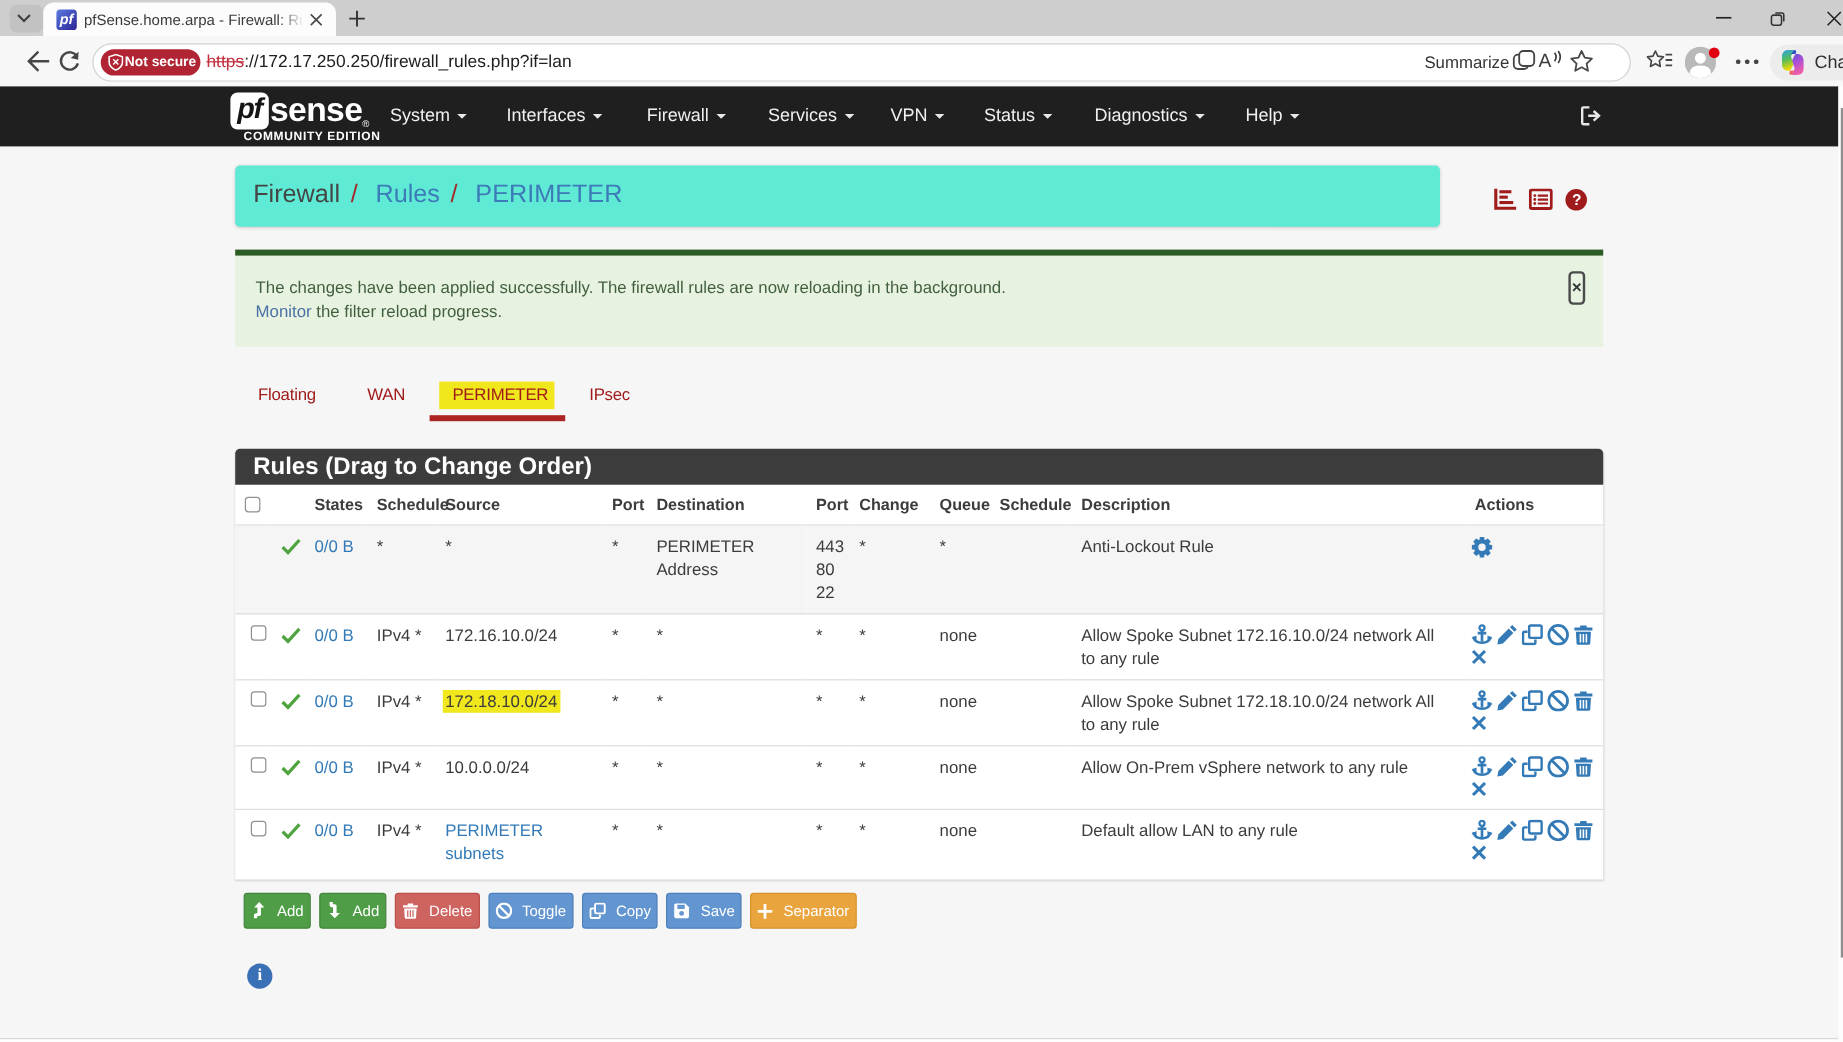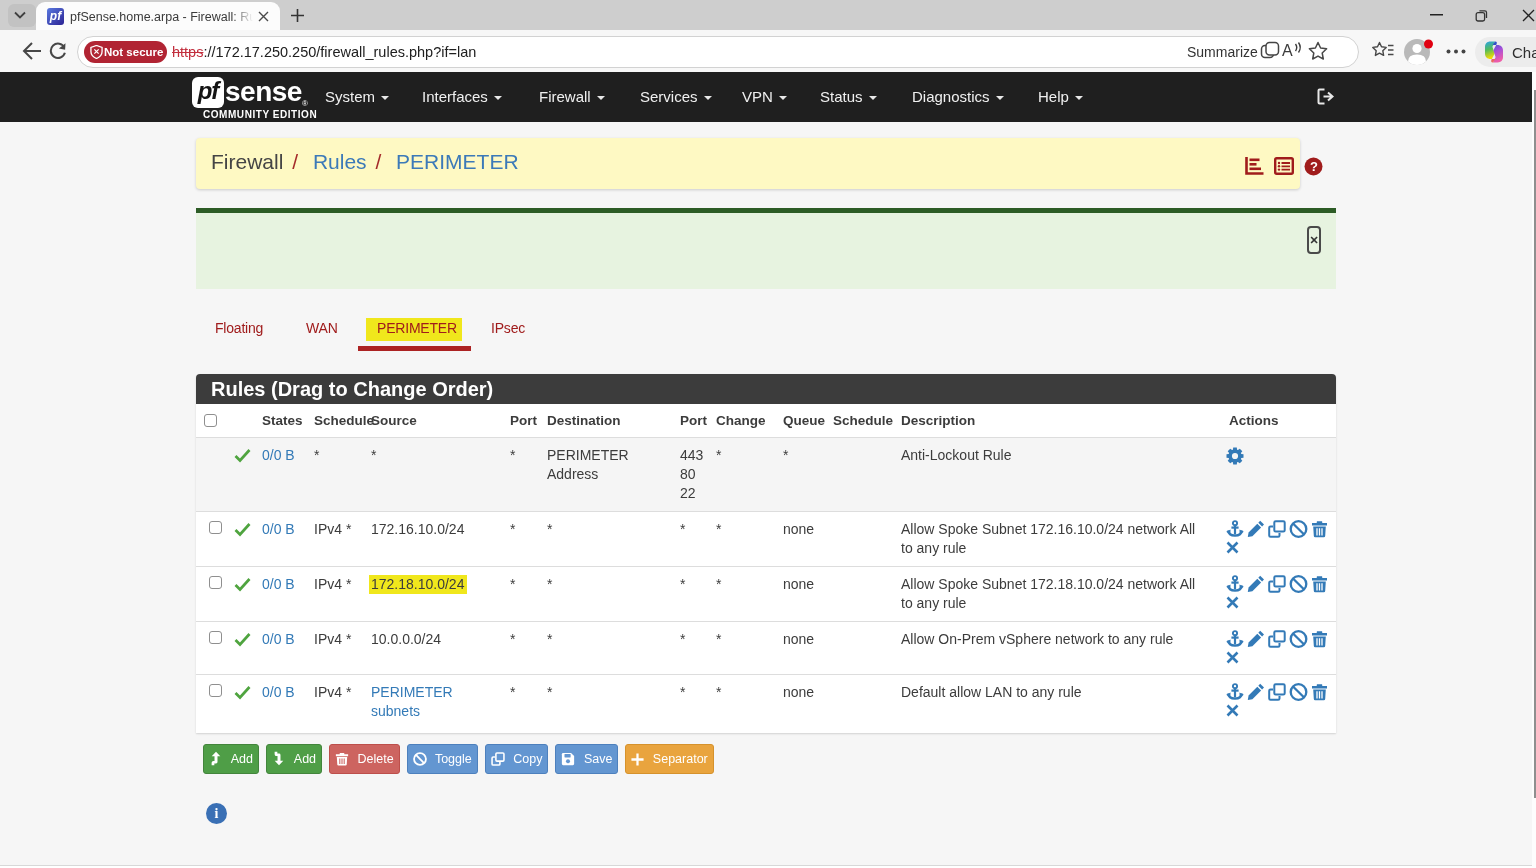--- a/index.html
+++ b/index.html
@@ -26,21 +26,21 @@
 
 #navbar { position:absolute; left:0; top:72px; width:1532px; height:50px; background:#1f1f1f; }
 #logo { position:absolute; left:192px; top:77px; }
 #logobox { display:inline-block; width:32px; height:31px; background:#fff; border-radius:6px; color:#141414; font-weight:bold; font-style:italic; font-size:24px; text-align:center; line-height:28px; vertical-align:top; letter-spacing:-1px;}
 #logotext { display:inline-block; color:#fff; font-weight:bold; font-size:28px; vertical-align:top; margin-left:1px; line-height:30px; letter-spacing:-0.5px;}
 #logosub { position:absolute; left:0px; top:32px; color:#fff; font-weight:bold; font-size:10px; letter-spacing:0.55px; white-space:nowrap;padding-left:11px; }
 .navitem { position:absolute; top:88px; color:#f0f0f0; font-size:15px; }
 .caret { display:inline-block; width:0; height:0; border-left:4px solid transparent; border-right:4px solid transparent; border-top:4px solid #e8e8e8; margin-left:6px; vertical-align:2px; }
 
 
-#crumbpanel { position:absolute; left:196px; top:138px; width:1104px; height:51px; background:#fef9c3; border-radius:4px; box-shadow:0 1px 3px rgba(0,0,0,.18); }
+#crumbpanel { position:absolute; left:196px; top:138px; width:1004px; height:51px; background:#5eead4; border-radius:4px; box-shadow:0 1px 3px rgba(0,0,0,.18); }
 #crumb { position:absolute; left:15px; top:12px; font-size:21px; color:#454545; }
 #crumb .sep { color:#a42a2a; margin:0 9px 0 3px; }
 #crumb a { color:#3c7ab8; text-decoration:none; }
 .crumbicon { position:absolute; top:157px; }
 
 #alert { position:absolute; left:196px; top:208px; width:1140px; height:81px; background:#e7f3e0; border-top:5px solid #2d5c26; }
 #alert .txt { position:absolute; left:17px; top:16px; font-size:14px; line-height:20px; color:#42603f; }
 #alert a { color:#4a6fa5; text-decoration:none; }
 #alertclose { position:absolute; left:1111px; top:13px; width:14px; height:28px; border:2px solid #4a4a4a; border-radius:4px; color:#333; font-size:11px; text-align:center; line-height:24px; font-weight:bold; }
 
@@ -204,20 +204,21 @@
       <circle cx="5" cy="9.3" r="1.2" fill="#a01c1c"></circle>
       <circle cx="5" cy="12.6" r="1.2" fill="#a01c1c"></circle>
       <path d="M7.5 6 L16 6 M7.5 9.3 L16 9.3 M7.5 12.6 L16 12.6" stroke="#a01c1c" stroke-width="1.8"></path>
     </svg>
   <svg class="crumbicon" style="left:1304px;" width="19" height="19">
       <circle cx="9.5" cy="9.5" r="9" fill="#a01c1c"></circle>
       <text x="6" y="14" font-size="13" font-weight="bold" fill="#fff" font-family="Liberation Sans">?</text>
     </svg>
 
   <div id="alert">
+    <div class="txt">The changes have been applied successfully. The firewall rules are now reloading in the background.<br><a>Monitor</a> the filter reload progress.</div>
     <div id="alertclose">✕</div>
   </div>
 
   <div id="hl"></div>
   <div class="tab-link" style="left:215px;">Floating</div>
   <div class="tab-link" style="left:306px;">WAN</div>
   <div class="tab-link" style="left:377px;">PERIMETER</div>
   <div class="tab-link" style="left:491px;">IPsec</div>
   <div id="tabunderline"></div>
 

